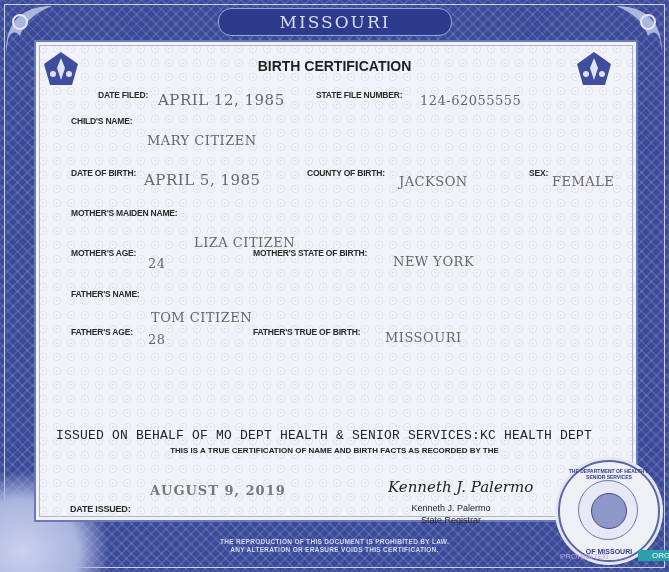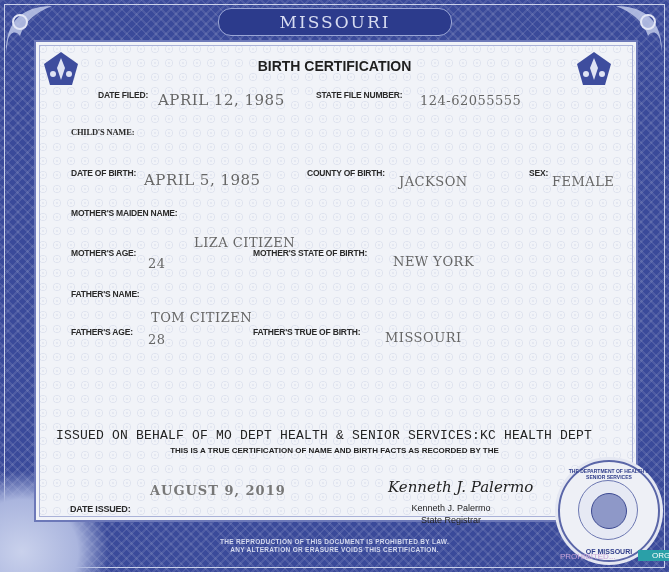--- a/index.html
+++ b/index.html
@@ -84,21 +84,22 @@
       </svg>
   </div>
 
   <div class="title">BIRTH CERTIFICATION</div>
 
   <div class="lbl" style="left:98px;top:90px;">DATE FILED:</div>
   <div class="val big" style="left:158px;top:91px;">APRIL 12, 1985</div>
   <div class="lbl" style="left:316px;top:90px;">STATE FILE NUMBER:</div>
   <div class="val" style="left:420px;top:93px;">124-62055555</div>
 
-  <div class="lbl" style="left:71px;top:127px;font-family:Liberation Serif, serif;">CHILD'S NAME:</div>
+  <div class="lbl" style="left:71px;top:116px;">CHILD'S NAME:</div>
+  <div class="val" style="left:147px;top:133px;">MARY CITIZEN</div>
 
   <div class="lbl" style="left:71px;top:168px;">DATE OF BIRTH:</div>
   <div class="val big" style="left:144px;top:171px;">APRIL 5, 1985</div>
   <div class="lbl" style="left:307px;top:168px;">COUNTY OF BIRTH:</div>
   <div class="val" style="left:399px;top:174px;">JACKSON</div>
   <div class="lbl" style="left:529px;top:168px;">SEX:</div>
   <div class="val" style="left:552px;top:174px;">FEMALE</div>
 
   <div class="lbl" style="left:71px;top:208px;">MOTHER'S MAIDEN NAME:</div>
   <div class="val" style="left:194px;top:215px;margin-top:20px;">LIZA CITIZEN</div>

